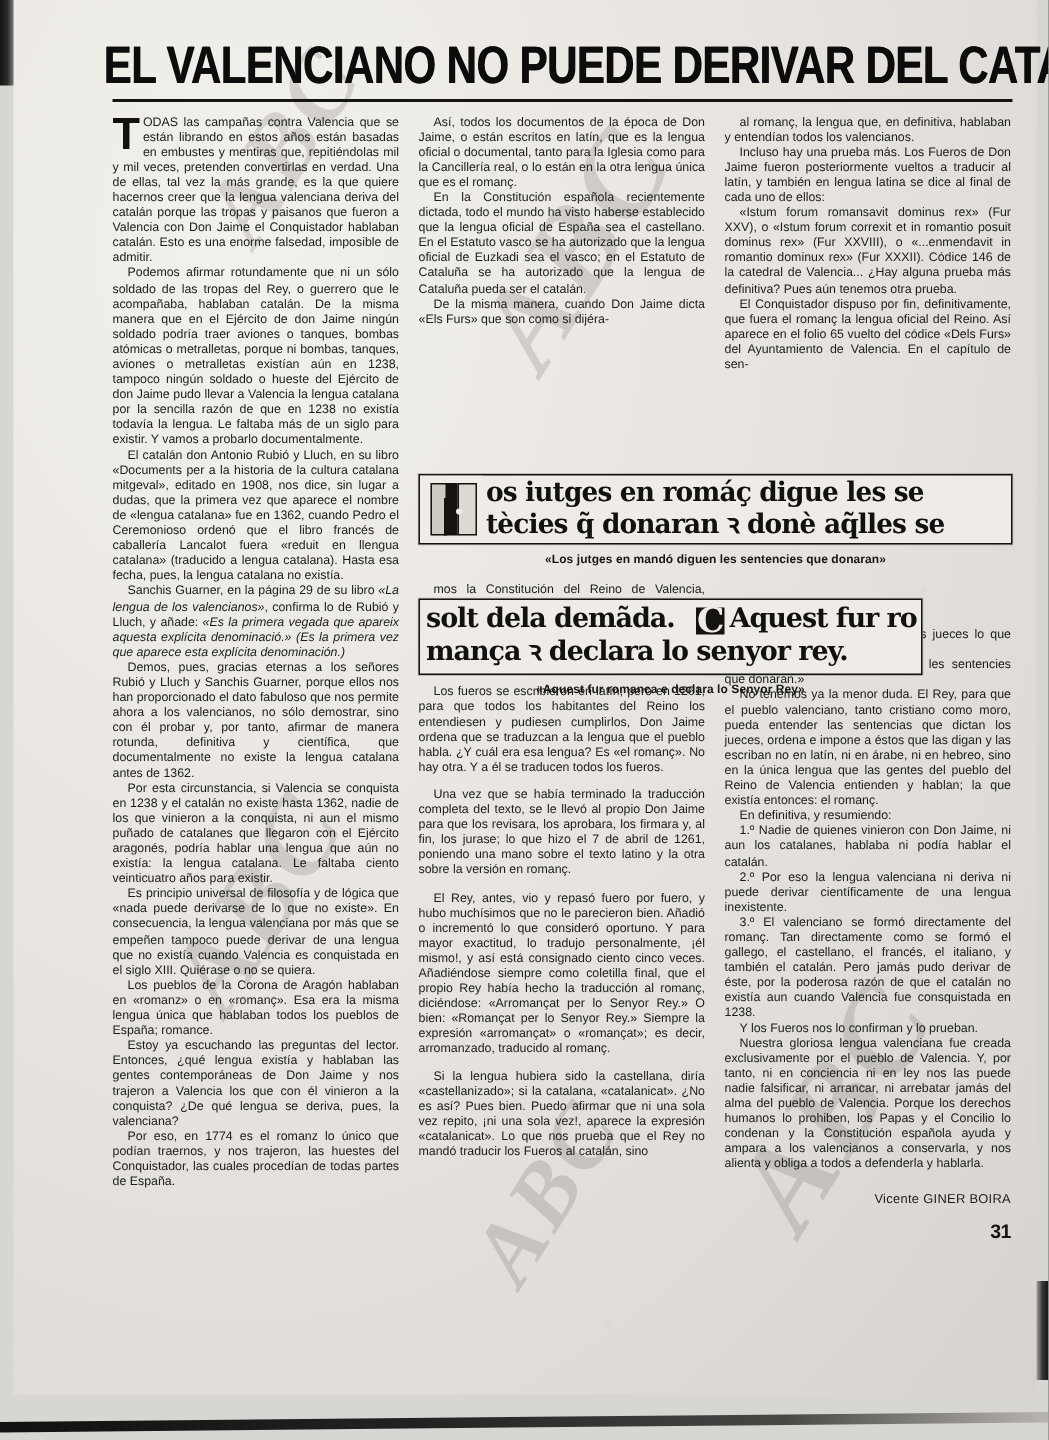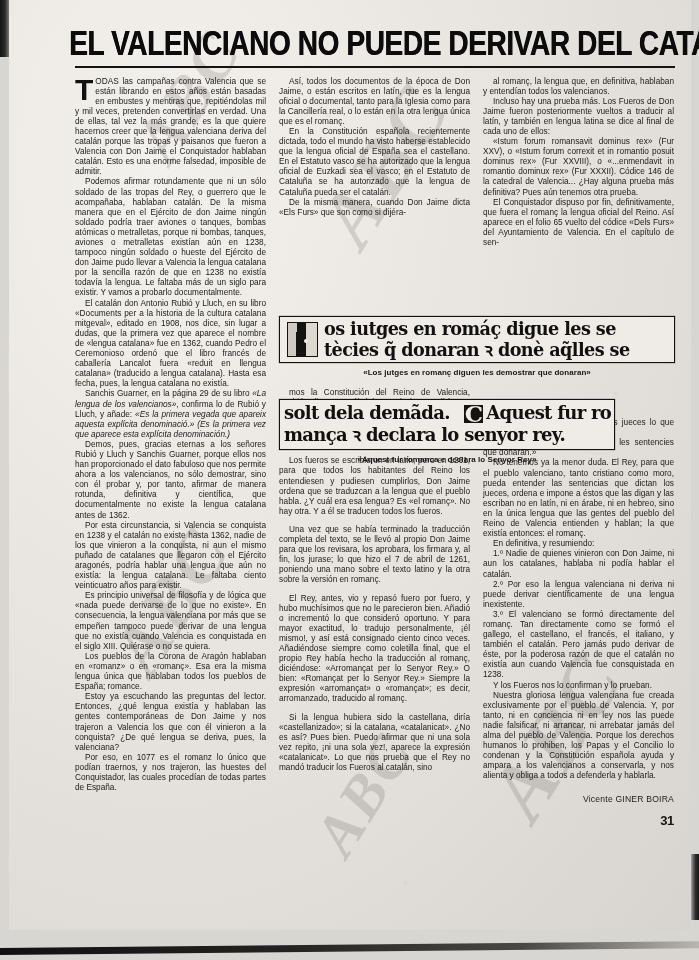--- a/index.html
+++ b/index.html
@@ -286,21 +286,21 @@
       <div class="col" id="col1">
         <p class="noind"><span class="dropcap">T</span><span>ODAS las campañas contra Valencia que se están librando en estos años están basadas en embustes y mentiras que, repitiéndolas mil y mil veces, pretenden convertirlas en verdad. Una de ellas, tal vez la más grande, es la que quiere hacernos creer que la lengua valenciana deriva del catalán porque las tropas y paisanos que fueron a Valencia con Don Jaime el Conquistador hablaban catalán. Esto es una enorme falsedad, imposible de admitir.</span></p>
         <p>Podemos afirmar rotundamente que ni un sólo soldado de las tropas del Rey, o guerrero que le acompañaba, hablaban catalán. De la misma manera que en el Ejército de don Jaime ningún soldado podría traer aviones o tanques, bombas atómicas o metralletas, porque ni bombas, tanques, aviones o metralletas existían aún en 1238, tampoco ningún soldado o hueste del Ejército de don Jaime pudo llevar a Valencia la lengua catalana por la sencilla razón de que en 1238 no existía todavía la lengua. Le faltaba más de un siglo para existir. Y vamos a probarlo documentalmente.</p>
         <p>El catalán don Antonio Rubió y Lluch, en su libro «Documents per a la historia de la cultura catalana mitgeval», editado en 1908, nos dice, sin lugar a dudas, que la primera vez que aparece el nombre de «lengua catalana» fue en 1362, cuando Pedro el Ceremonioso ordenó que el libro francés de caballería Lancalot fuera «reduit en llengua catalana» (traducido a lengua catalana). Hasta esa fecha, pues, la lengua catalana no existía.</p>
         <p><span>Sanchis Guarner, en la página 29 de su libro </span><i>«La lengua de los valencianos»</i><span>, confirma lo de Rubió y Lluch, y añade: </span><i>«Es la primera vegada que apareix aquesta explícita denominació.» (Es la primera vez que aparece esta explícita denominación.)</i></p>
         <p>Demos, pues, gracias eternas a los señores Rubió y Lluch y Sanchis Guarner, porque ellos nos han proporcionado el dato fabuloso que nos permite ahora a los valencianos, no sólo demostrar, sino con él probar y, por tanto, afirmar de manera rotunda, definitiva y científica, que documentalmente no existe la lengua catalana antes de 1362.</p>
         <p>Por esta circunstancia, si Valencia se conquista en 1238 y el catalán no existe hasta 1362, nadie de los que vinieron a la conquista, ni aun el mismo puñado de catalanes que llegaron con el Ejército aragonés, podría hablar una lengua que aún no existía: la lengua catalana. Le faltaba ciento veinticuatro años para existir.</p>
         <p>Es principio universal de filosofía y de lógica que «nada puede derivarse de lo que no existe». En consecuencia, la lengua valenciana por más que se empeñen tampoco puede derivar de una lengua que no existía cuando Valencia es conquistada en el siglo XIII. Quiérase o no se quiera.</p>
         <p>Los pueblos de la Corona de Aragón hablaban en «romanz» o en «romanç». Esa era la misma lengua única que hablaban todos los pueblos de España; romance.</p>
         <p>Estoy ya escuchando las preguntas del lector. Entonces, ¿qué lengua existía y hablaban las gentes contemporáneas de Don Jaime y nos trajeron a Valencia los que con él vinieron a la conquista? ¿De qué lengua se deriva, pues, la valenciana?</p>
-        <p>Por eso, en 1077 es el romanz lo único que podían traernos, y nos trajeron, las huestes del Conquistador, las cuales procedían de todas partes de España.</p>
+        <p>Por eso, en 1774 es el romanz lo único que podían traernos, y nos trajeron, las huestes del Conquistador, las cuales procedían de todas partes de España.</p>
       </div>
 
       <div class="col" id="col2">
         <p>Así, todos los documentos de la época de Don Jaime, o están escritos en latín, que es la lengua oficial o documental, tanto para la Iglesia como para la Cancillería real, o lo están en la otra lengua única que es el romanç.</p>
         <p>En la Constitución española recientemente dictada, todo el mundo ha visto haberse establecido que la lengua oficial de España sea el castellano. En el Estatuto vasco se ha autorizado que la lengua oficial de Euzkadi sea el vasco; en el Estatuto de Cataluña se ha autorizado que la lengua de Cataluña pueda ser el catalán.</p>
         <p>De la misma manera, cuando Don Jaime dicta «Els Furs» que son como si dijéra-</p>
 
         <div style="height:170px"></div>
 
         <p>mos la Constitución del Reino de Valencia, también dispone cuál debe ser la lengua diríamos oficial que el pueblo ha de hablar. Esta lengua se le llama siempre «el romanç» y no tiene ni otro nombre ni existe otra lengua oficial en todo el texto foral. Vamos a confirmarlo.</p>
@@ -344,21 +344,21 @@
               <div class="bar-blk"></div>
               <div class="bar-r"></div>
               <div class="dot"></div>
             </div>
             <div class="ms-text">
               <div>os iutges en romáç digue les se</div>
               <div>tècies q̃ donaran ꝛ donè aq̃lles se</div>
             </div>
           </div>
         </div>
-        <div class="fig-caption">«Los jutges en romanç diguen les demostrar que donaran»</div>
+        <div class="fig-caption">«Los jutges en mandó diguen les sentencies que donaran»</div>
       </div>
     </div>
 
     <div style="position:absolute; left:204px; top:366px; width:336px;">
       <div class="figure">
         <div class="ms-box two">
           <div class="ms-text2">
             <div><span>solt dela demãda.</span><span class="ms-cap-initial">C</span><span>Aquest fur ro</span></div>
             <div>mança ꝛ declara lo senyor rey.</div>
           </div>

